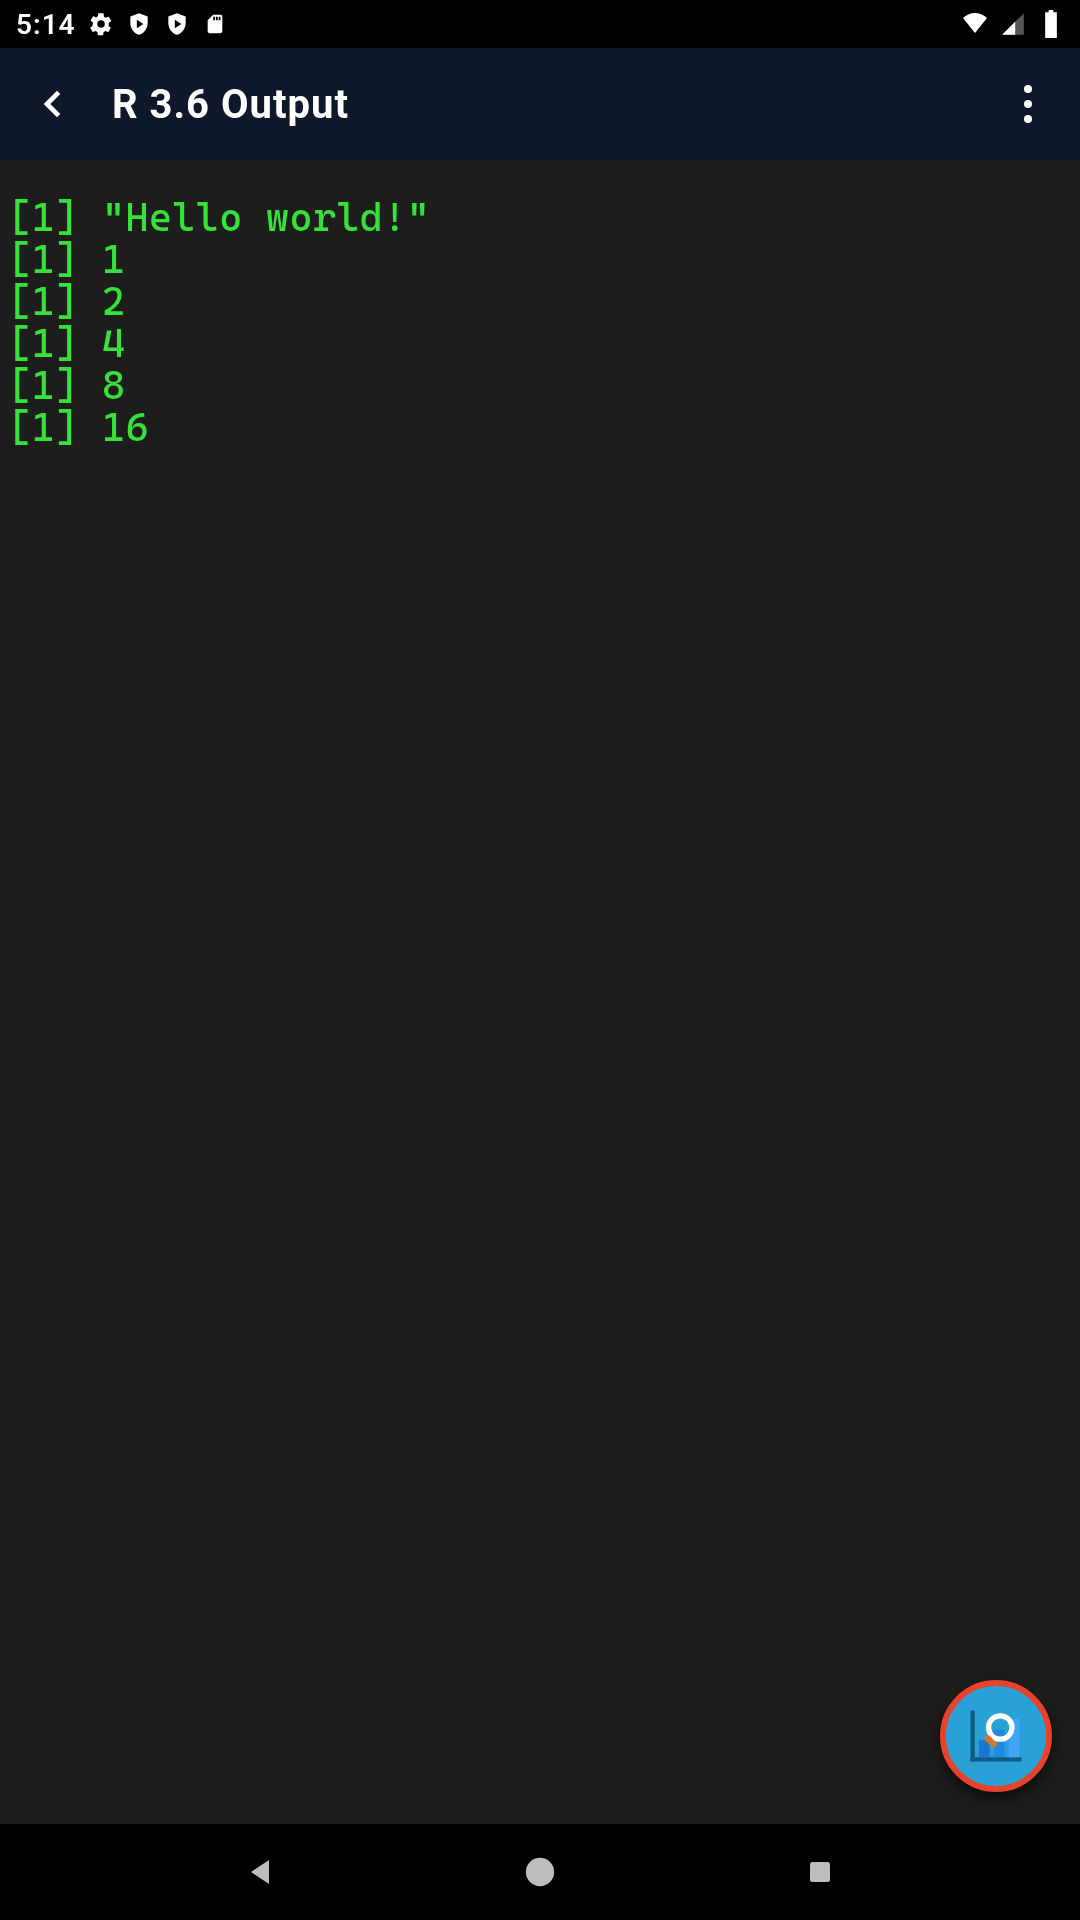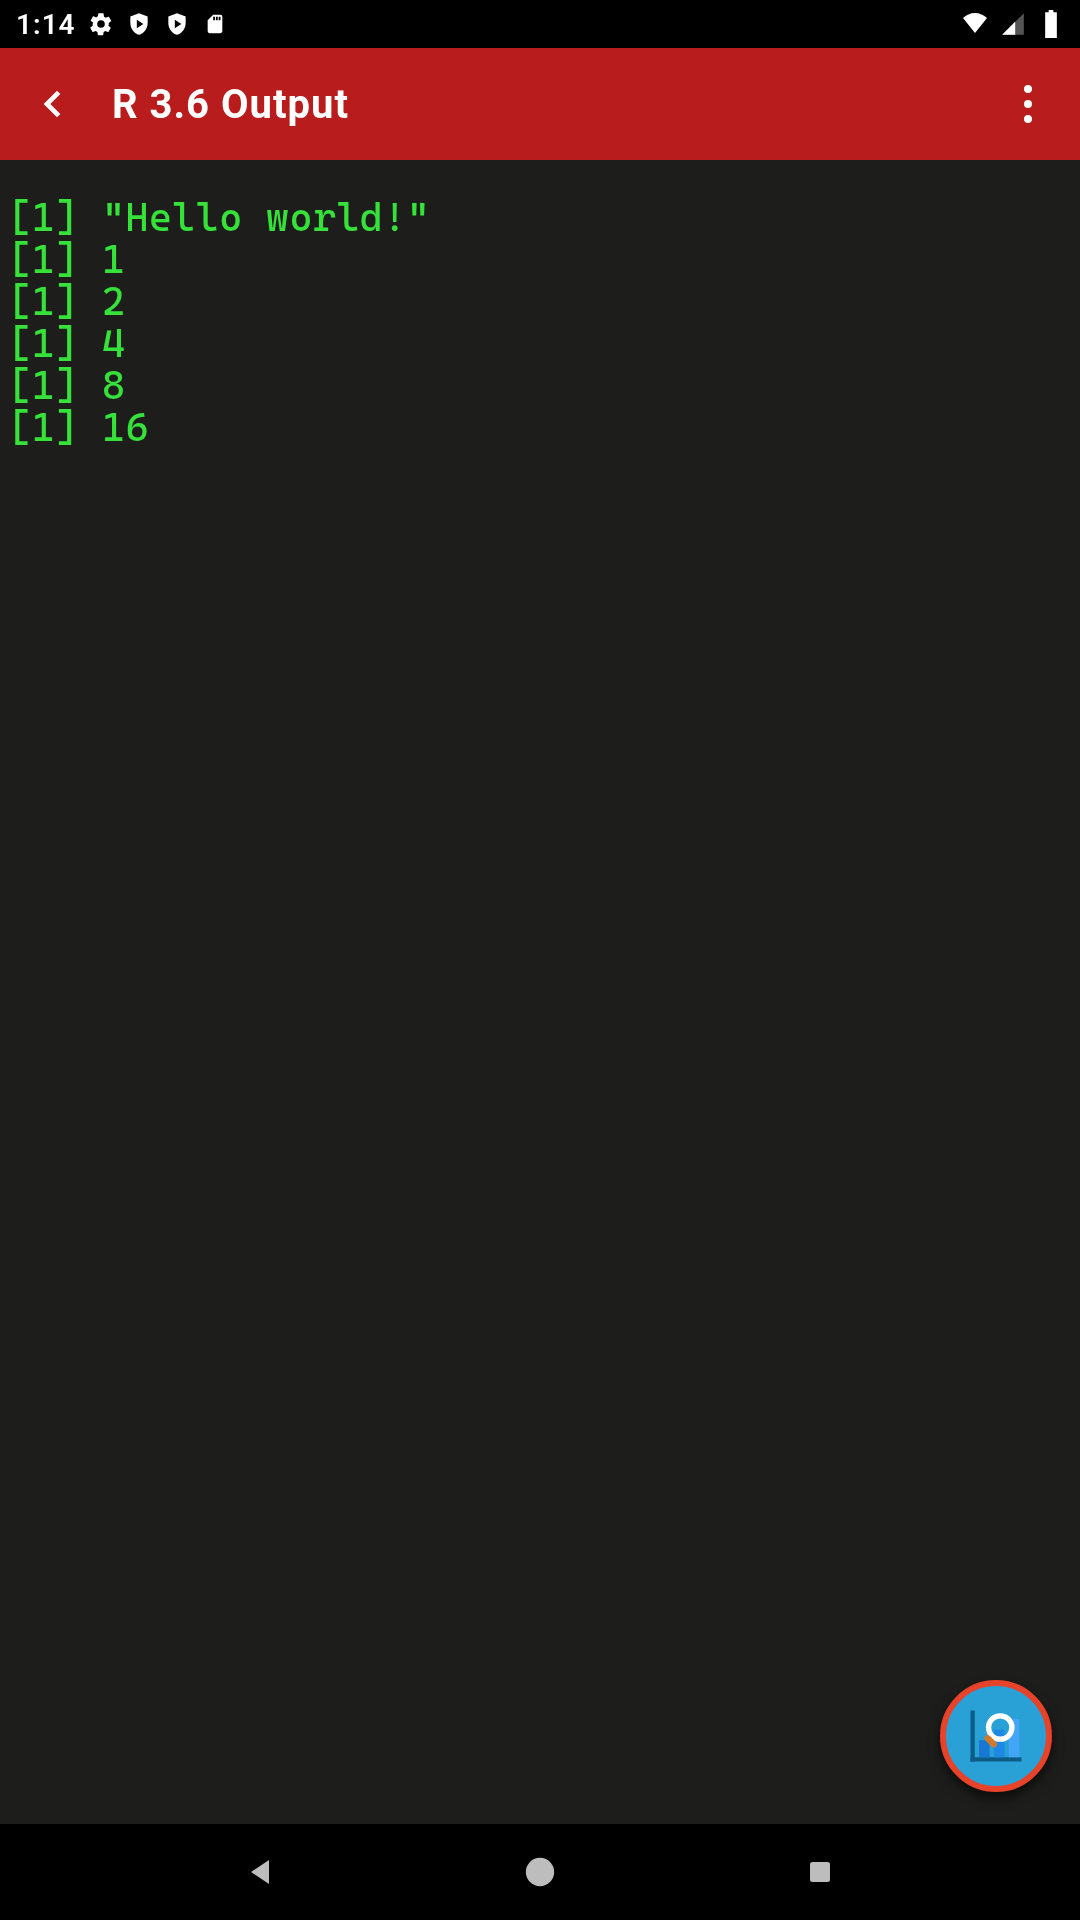--- a/index.html
+++ b/index.html
@@ -43,21 +43,21 @@
     display: flex;
     align-items: center;
     justify-content: center;
   }
   .status-icon svg { display: block; }
 
   
   .app-bar {
     height: 112px;
     width: 100%;
-    background: #b91c1c;
+    background: #0f172a;
     display: flex;
     align-items: center;
     padding: 0 24px;
     gap: 32px;
   }
   .back-button {
     width: 56px;
     height: 56px;
     display: flex;
     align-items: center;
@@ -142,21 +142,21 @@
     justify-content: center;
     cursor: pointer;
   }
   .nav-btn svg { display: block; }
 </style>
 </head>
 <body>
 
 <div class="status-bar">
   <div class="status-left">
-    <span class="status-time">1:14</span>
+    <span class="status-time">5:14</span>
     <span class="status-icon">
       <svg width="26" height="26" viewBox="0 0 24 24" fill="#fff">
           <path d="M19.14 12.94a7.49 7.49 0 0 0 .05-.94 7.49 7.49 0 0 0-.05-.94l2.03-1.58a.5.5 0 0 0 .12-.64l-1.92-3.32a.5.5 0 0 0-.6-.22l-2.39.96a7.03 7.03 0 0 0-1.62-.94l-.36-2.54A.5.5 0 0 0 14 2h-4a.5.5 0 0 0-.49.42l-.36 2.54c-.58.24-1.12.55-1.62.94l-2.39-.96a.5.5 0 0 0-.6.22L2.62 8.48a.5.5 0 0 0 .12.64l2.03 1.58c-.3.62-.5 1.25-.5 1.94 0 .32.02.63.05.94L2.29 15.16a.5.5 0 0 0-.12.64l1.92 3.32c.13.22.4.31.6.22l2.39-.96c.5.39 1.04.7 1.62.94l.36 2.54c.4.24.25.42.49.42h4c.24 0 .45-.18.49-.42l.36-2.54c.58-.24 1.12-.55 1.62-.94l2.39.96c.2.09.47 0 .6-.22l1.92-3.32a.5.5 0 0 0-.12-.64l-2.03-1.58ZM12 15.5A3.5 3.5 0 1 1 12 8.5a3.5 3.5 0 0 1 0 7Z"></path>
         </svg>
     </span>
     <span class="status-icon">
       <svg width="26" height="26" viewBox="0 0 24 24" fill="#fff">
           <path d="M12 2 4 5v6c0 5 3.4 9.7 8 11 4.6-1.3 8-6 8-11V5l-8-3Zm-2 14V8l6 4-6 4Z"></path>
         </svg>
     </span>

